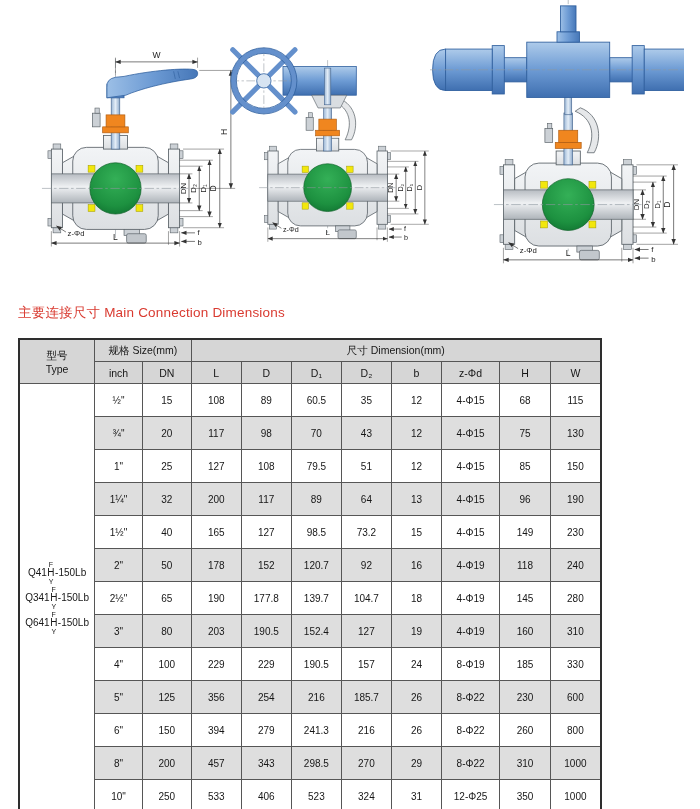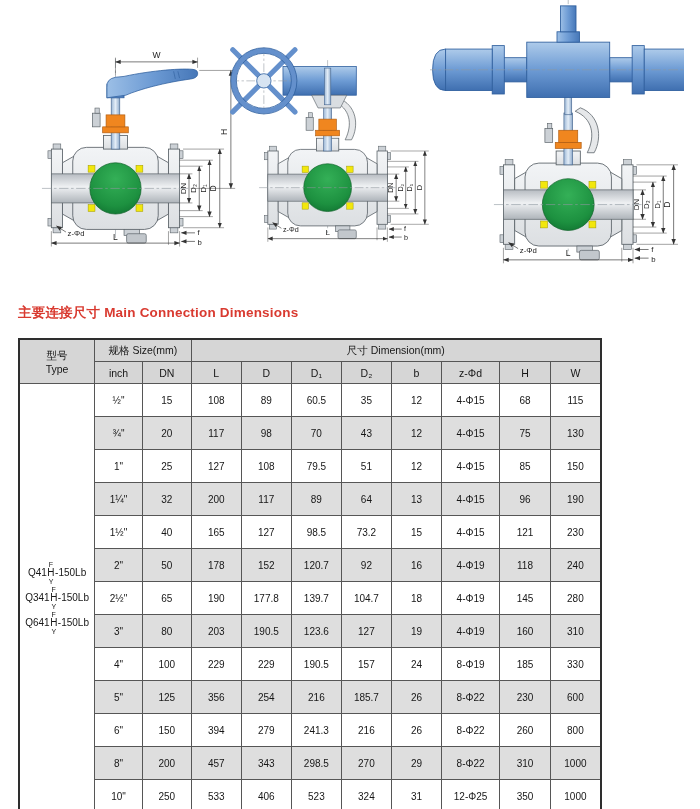--- a/index.html
+++ b/index.html
@@ -11,21 +11,21 @@
   .drawings{position:relative;width:700px;height:292px;}
   .drawings svg{position:absolute;}
   .dim{font-family:"Liberation Sans",sans-serif;font-size:10px;fill:#222;}
   .dimS{font-family:"Liberation Sans",sans-serif;font-size:9px;fill:#222;}
   .dline{stroke:#3c3c3c;stroke-width:0.8;fill:none;}
   .eline{stroke:#3c3c3c;stroke-width:0.55;fill:none;}
   .cline{stroke:#8e979e;stroke-width:0.7;fill:none;stroke-dasharray:11 3 3 3;}
 
   .page-title{
     margin:12px 0 16px 18px;
-    font-size:13.5px;font-weight:700;color:#d93a30;letter-spacing:0.2px;
+    font-size:13.5px;font-weight:400;color:#d93a30;letter-spacing:0.2px;
   }
 
   table.dims{
     margin:9px 0 0 18px;
     width:584px;
     border-collapse:collapse;
     table-layout:fixed;
     border:2px solid #2e2e2e;
     font-size:10px;
   }
@@ -376,21 +376,21 @@
       </tr>
       <tr>
         <td>1½"</td>
         <td>40</td>
         <td>165</td>
         <td>127</td>
         <td>98.5</td>
         <td>73.2</td>
         <td>15</td>
         <td>4-Φ15</td>
-        <td>121</td>
+        <td>149</td>
         <td>230</td>
       </tr>
       <tr class="alt">
         <td>2"</td>
         <td>50</td>
         <td>178</td>
         <td>152</td>
         <td>120.7</td>
         <td>92</td>
         <td>16</td>
@@ -408,21 +408,21 @@
         <td>18</td>
         <td>4-Φ19</td>
         <td>145</td>
         <td>280</td>
       </tr>
       <tr class="alt">
         <td>3"</td>
         <td>80</td>
         <td>203</td>
         <td>190.5</td>
-        <td>123.6</td>
+        <td>152.4</td>
         <td>127</td>
         <td>19</td>
         <td>4-Φ19</td>
         <td>160</td>
         <td>310</td>
       </tr>
       <tr>
         <td>4"</td>
         <td>100</td>
         <td>229</td>

